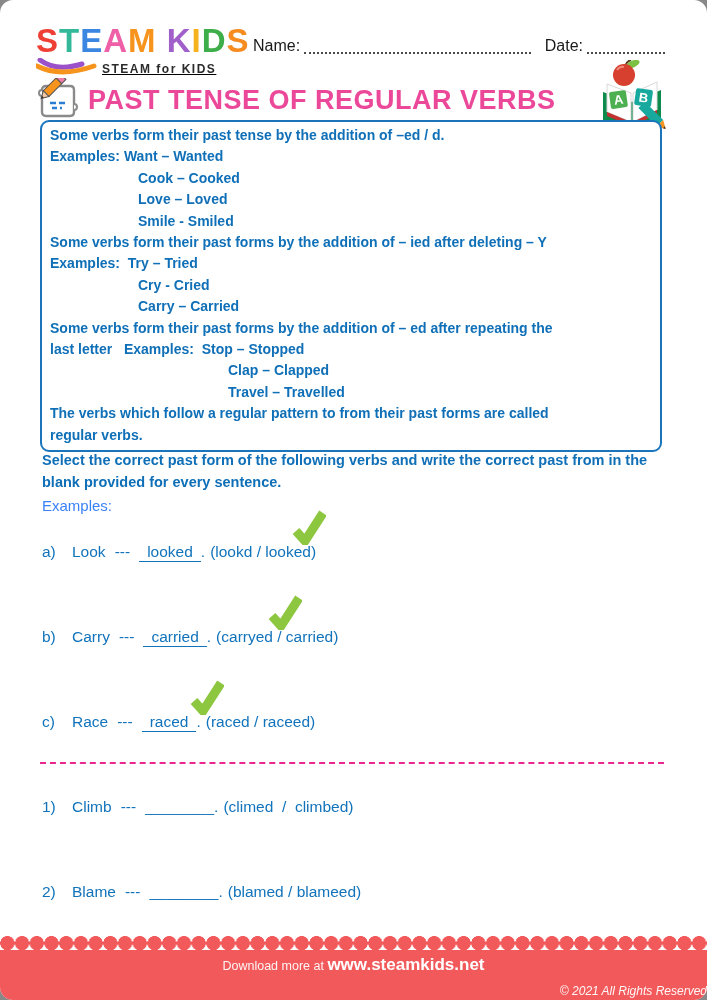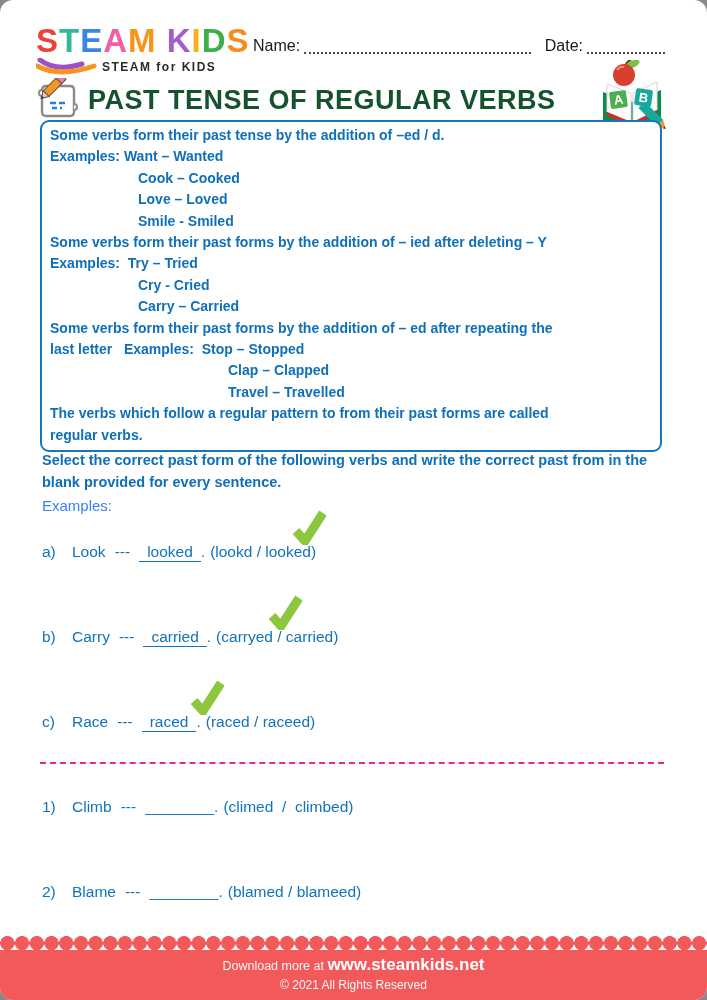--- a/index.html
+++ b/index.html
@@ -7,35 +7,35 @@
   .page{
     position:relative; width:707px; height:1000px; margin:0 auto;
     background:#ffffff; overflow:hidden;
     font-family:"Liberation Sans", sans-serif;
     border-radius:13px;
   }
   
   .logo-block{position:absolute; left:36px; top:24px; width:215px;}
   .logo-word{font-weight:bold; font-size:33px; letter-spacing:1px; line-height:34px; white-space:nowrap;}
   .logo-word span{display:inline-block;}
-  .logo-sub{display:flex; align-items:flex-start; margin-top:-2px;}
+  .logo-sub{display:flex; align-items:flex-end; margin-top:-2px;text-decoration:underline;}
   .logo-swoosh{flex:0 0 auto; margin-top:2px;}
   .logo-tagline{font-size:12px; font-weight:bold; color:#2b2b2b; letter-spacing:1.5px; margin-left:4px; margin-top:4px; white-space:nowrap;}
   
   .namedate{position:absolute; left:253px; top:38px; width:416px; display:flex; align-items:flex-start; font-size:16px; color:#1a1a1a;}
   .nd-label{flex:0 0 auto; line-height:16px;}
   .nd-line{flex:1 1 auto; border-bottom:2px dotted #4a4a4a; height:14px; margin:0 4px;}
   .nd-line.date-line{flex:0 0 78px;}
   .nd-gap{flex:0 0 10px;}
   
   .book-icon{position:absolute; left:598px; top:60px;}
   
   .title-row{position:absolute; left:36px; top:78px; display:flex; align-items:center;}
   .title-icon{flex:0 0 auto; margin-right:8px;}
-  .page-title{font-size:27px; font-weight:bold; color:#14532d; letter-spacing:0.5px; white-space:nowrap;}
+  .page-title{font-size:27px; font-weight:bold; color:#ec4899; letter-spacing:0.5px; white-space:nowrap;}
   
   .rules-box{
     position:absolute; left:40px; top:120px; width:622px; box-sizing:border-box;
     border:2px solid #1b75bc; border-radius:9px; padding:3px 8px 4px 8px;
     background:#fff;
   }
   .rline{font-size:14px; font-weight:bold; color:#0f6fb7; line-height:21.4px; white-space:pre-wrap;}
   .rline.ind1{padding-left:88px;}
   .rline.ind2{padding-left:178px;}
   
@@ -56,21 +56,21 @@
   .divider{position:absolute; left:40px; top:762px; width:624px; border-top:2.5px dashed #ec268f;}
   
   .footer{position:absolute; left:0; right:0; bottom:0; height:50px; background:#f2595b; text-align:center; color:#fff;}
   .scallops{
     position:absolute; left:0; right:0; bottom:50px; height:14px;
     background-image:radial-gradient(circle at 7.35px 7.2px, #f2595b 6.9px, rgba(242,89,91,0) 7.4px);
     background-size:14.72px 14px; background-repeat:repeat-x;
   }
   .footer-line1{padding-top:5px; font-size:12.5px; color:rgba(255,255,255,0.93);}
   .footer-site{font-weight:bold; font-size:17px; color:#ffffff;}
-  .footer-line2{margin-top:3px; font-size:12px; color:rgba(255,255,255,0.95);}
+  .footer-line2{margin-top:9px; font-size:12px; font-style:italic; color:rgba(255,255,255,0.95);text-align:right;}
 </style>
 </head>
 <body>
 
 <div class="page">
 
   <div class="logo-block">
     <div class="logo-word">
       <span style="color: rgb(238, 64, 53);">S</span><span style="color: rgb(51, 185, 154);">T</span><span style="color: rgb(58, 134, 224);">E</span><span style="color: rgb(238, 95, 167);">A</span><span style="color: rgb(247, 148, 29);">M</span><span>&nbsp;</span><span style="color: rgb(160, 95, 201);">K</span><span style="color: rgb(245, 178, 29);">I</span><span style="color: rgb(61, 174, 73);">D</span><span style="color: rgb(246, 139, 31);">S</span>
     </div>

